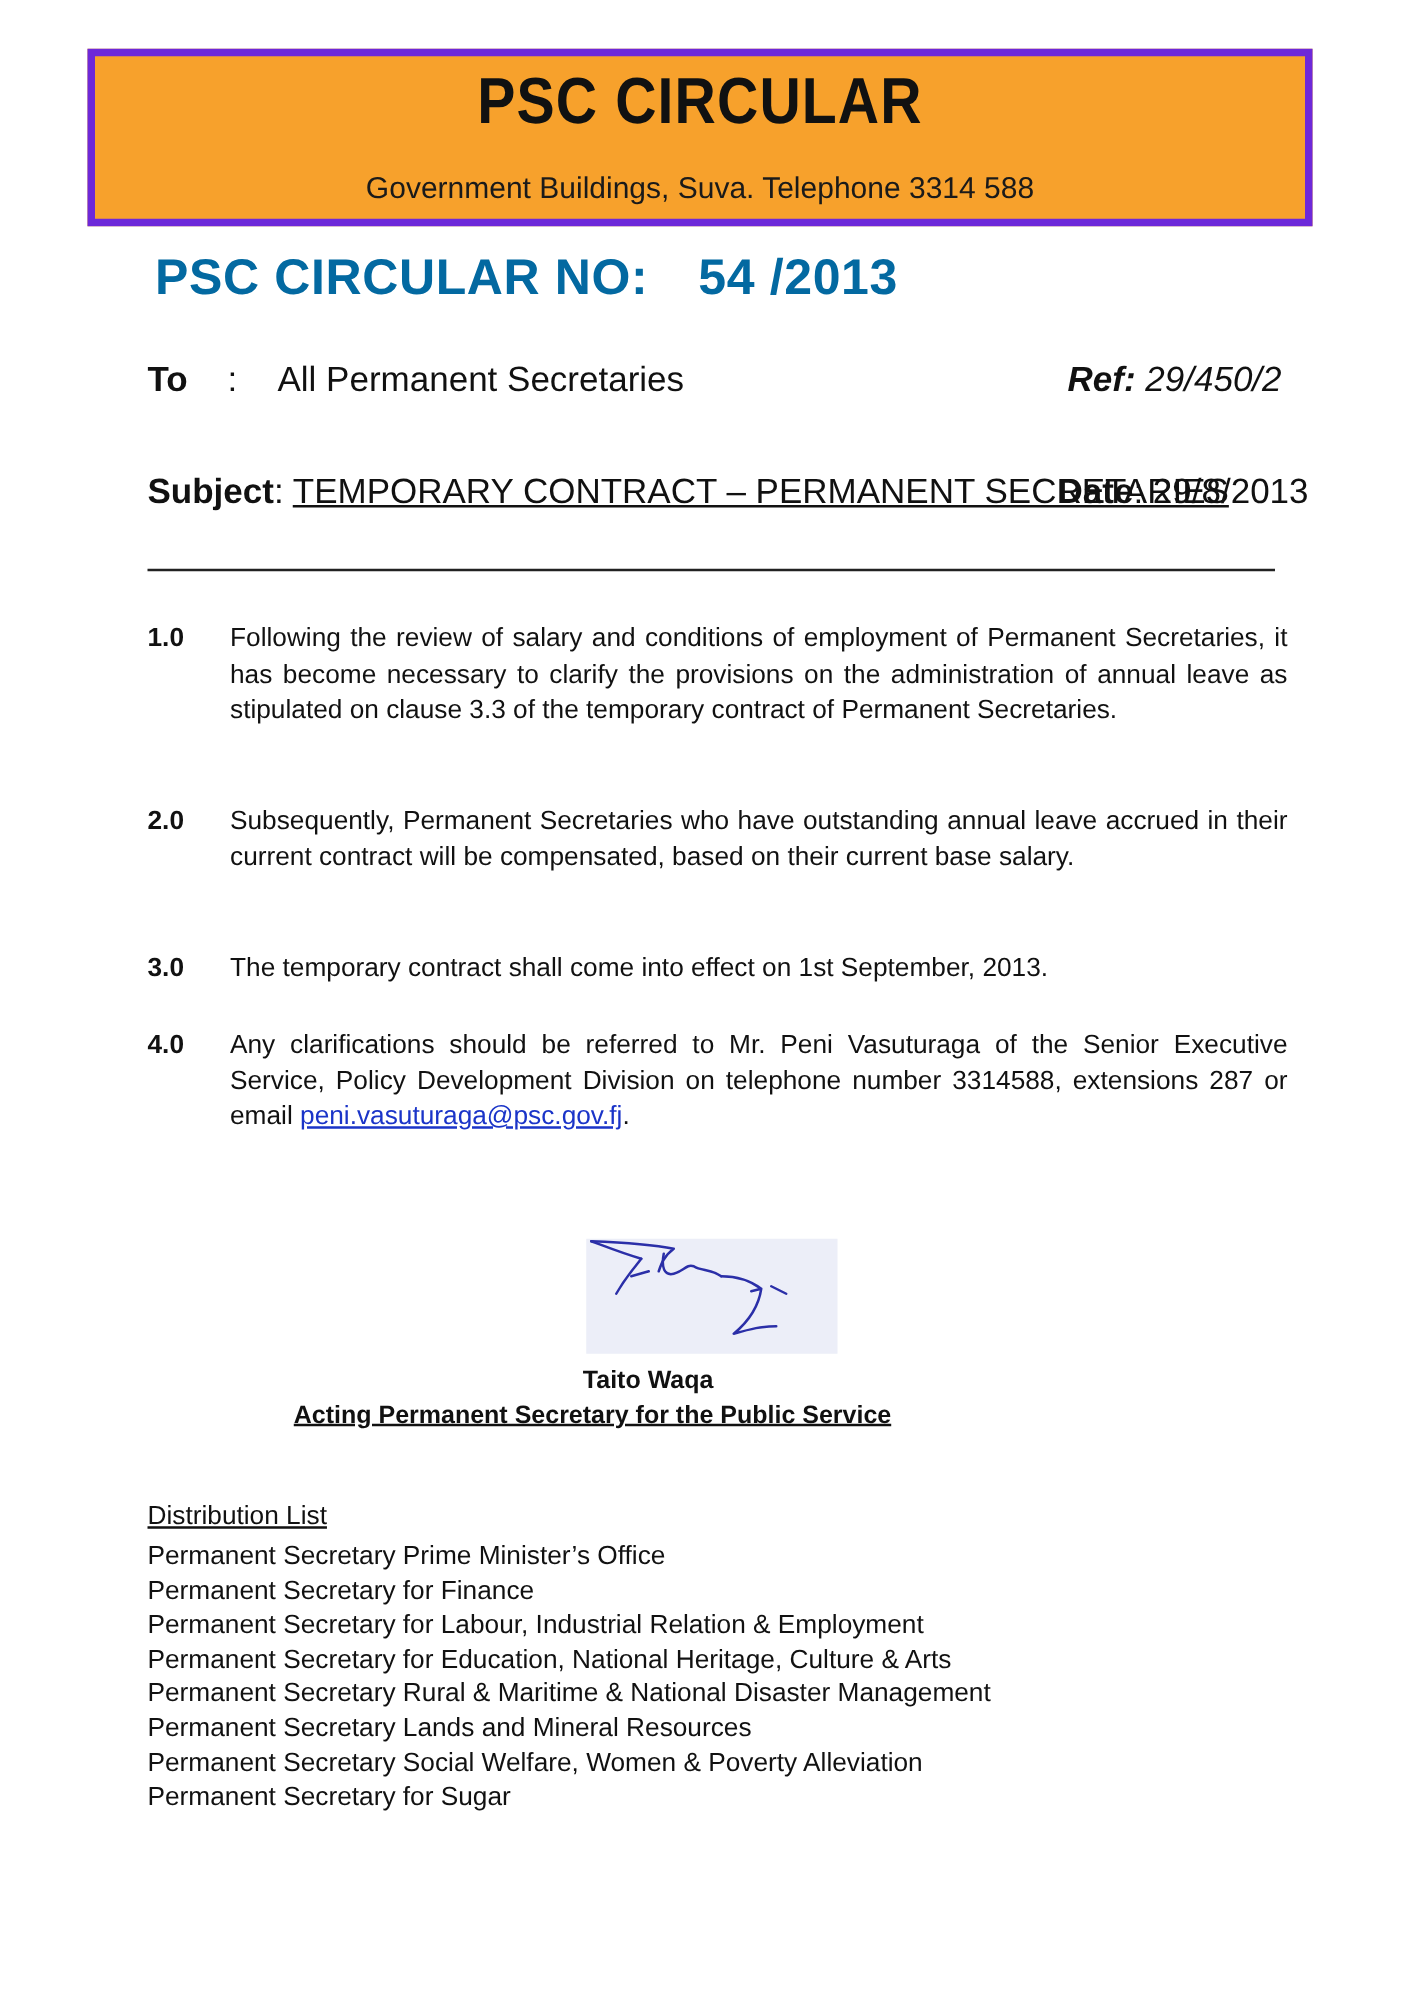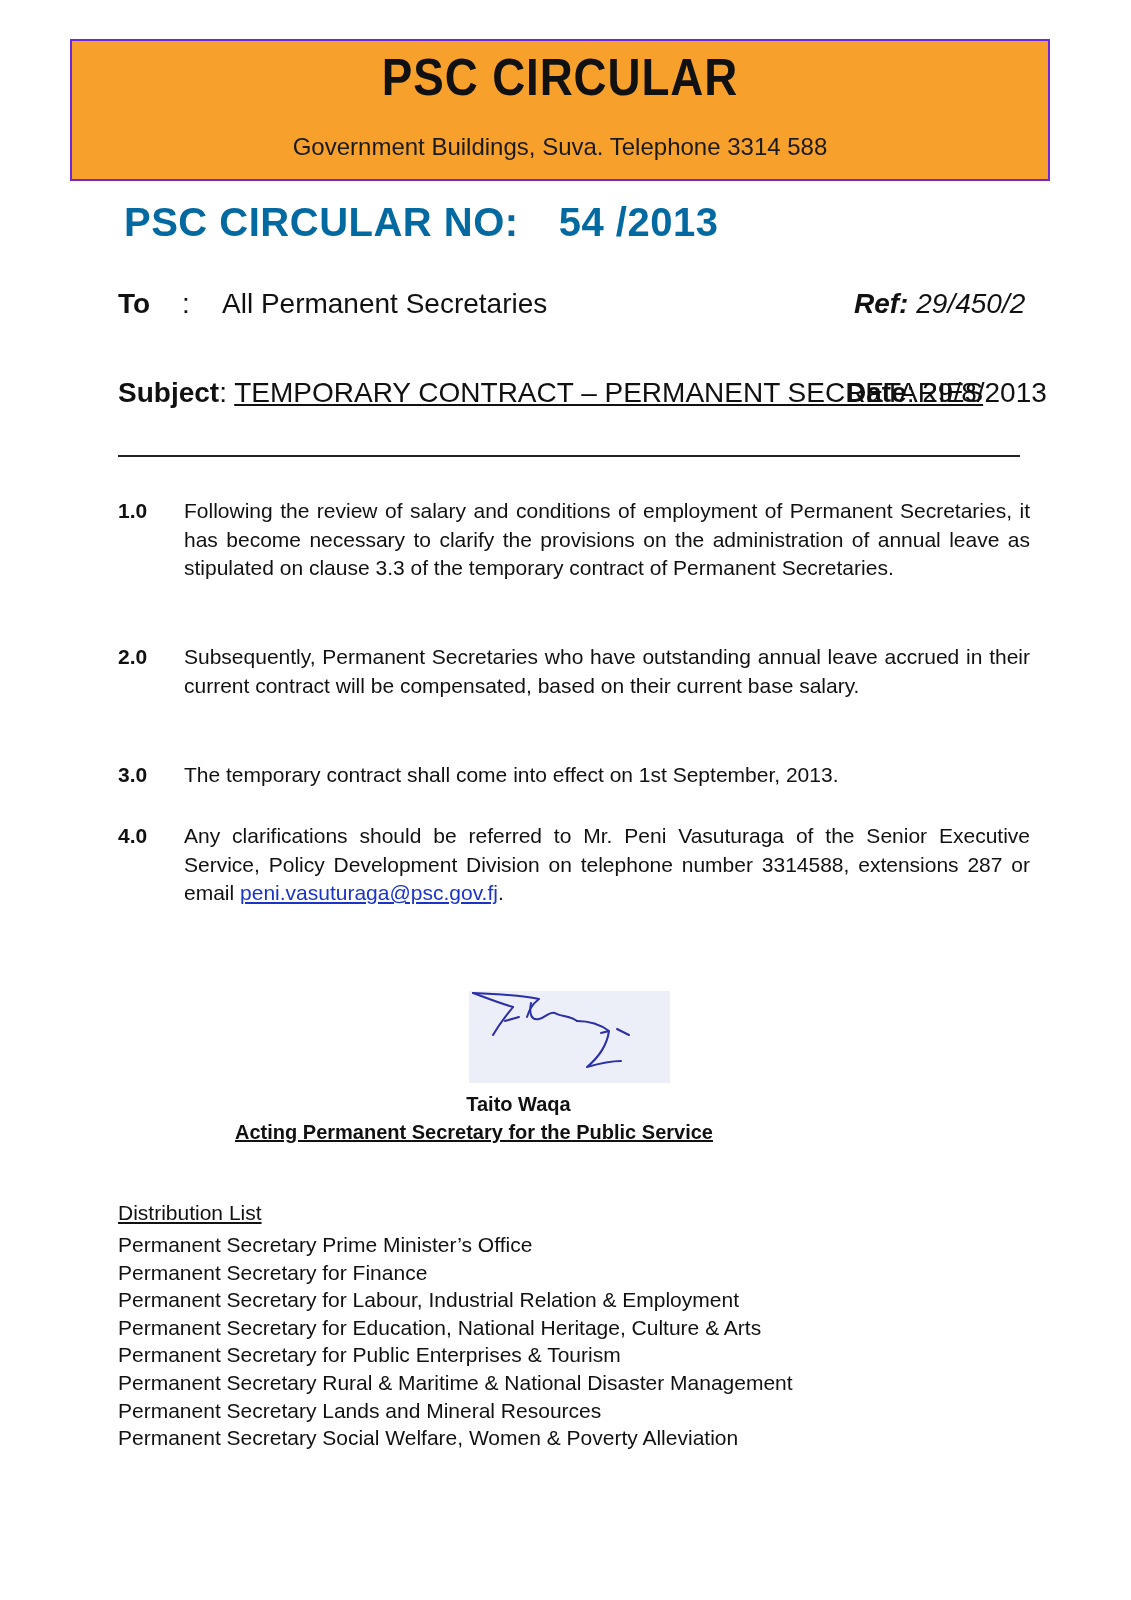--- a/index.html
+++ b/index.html
@@ -1,19 +1,19 @@
 <!DOCTYPE html>
 <html><head>
 <meta charset="utf-8">
 <style>
   html, body { margin: 0; padding: 0; background: #ffffff; }
   body { width: 1131px; height: 1600px; position: relative; overflow: hidden;
          font-family: "Liberation Sans", "DejaVu Sans", sans-serif; color: #111; }
   .banner { position: absolute; left: 70px; top: 39px; width: 980px; height: 142px;
-            background: #f7a12c; border: 2px solid #6d28d9; box-sizing: border-box; }
+            background: #f7a12c; border: 6px solid #6d28d9; box-sizing: border-box; }
   .banner-title { position: absolute; left: 0; right: 0; top: 6px; text-align: center;
                   font-family: "Liberation Sans", sans-serif; font-weight: bold;
                   font-size: 52px; letter-spacing: 1px; color: #111; transform: scaleX(0.88); }
   .banner-line { position: absolute; left: 0; right: 0; text-align: center;
                  font-size: 24px; color: #1a1a1a; }
   .banner-line.l1 { top: 66px; }
   .banner-line.l2 { top: 92px; }
   .circ-no { position: absolute; left: 124px; top: 200px; font-weight: bold;
              font-size: 40px; color: #0369a1; letter-spacing: 0.5px; }
   .circ-no .num { margin-left: 40px; }
@@ -106,17 +106,17 @@
 </div>
 <div class="signer-name">Taito Waqa</div>
 <div class="signer-title"><span>Acting Permanent Secretary for the Public Service</span></div>
 
 <div class="dist-head">Distribution List</div>
 <ul class="dist-list">
   <li>Permanent Secretary Prime Minister’s Office</li>
   <li>Permanent Secretary for Finance</li>
   <li>Permanent Secretary for Labour, Industrial Relation &amp; Employment</li>
   <li>Permanent Secretary for Education, National Heritage, Culture &amp; Arts</li>
-  <li>Permanent Secretary for Public Enterprises &amp; Tourism</li>
   <li>Permanent Secretary Rural &amp; Maritime &amp; National Disaster Management</li>
   <li>Permanent Secretary Lands and Mineral Resources</li>
   <li>Permanent Secretary Social Welfare, Women &amp; Poverty Alleviation</li>
+  <li>Permanent Secretary for Sugar</li>
 </ul>
 
 </body></html>

